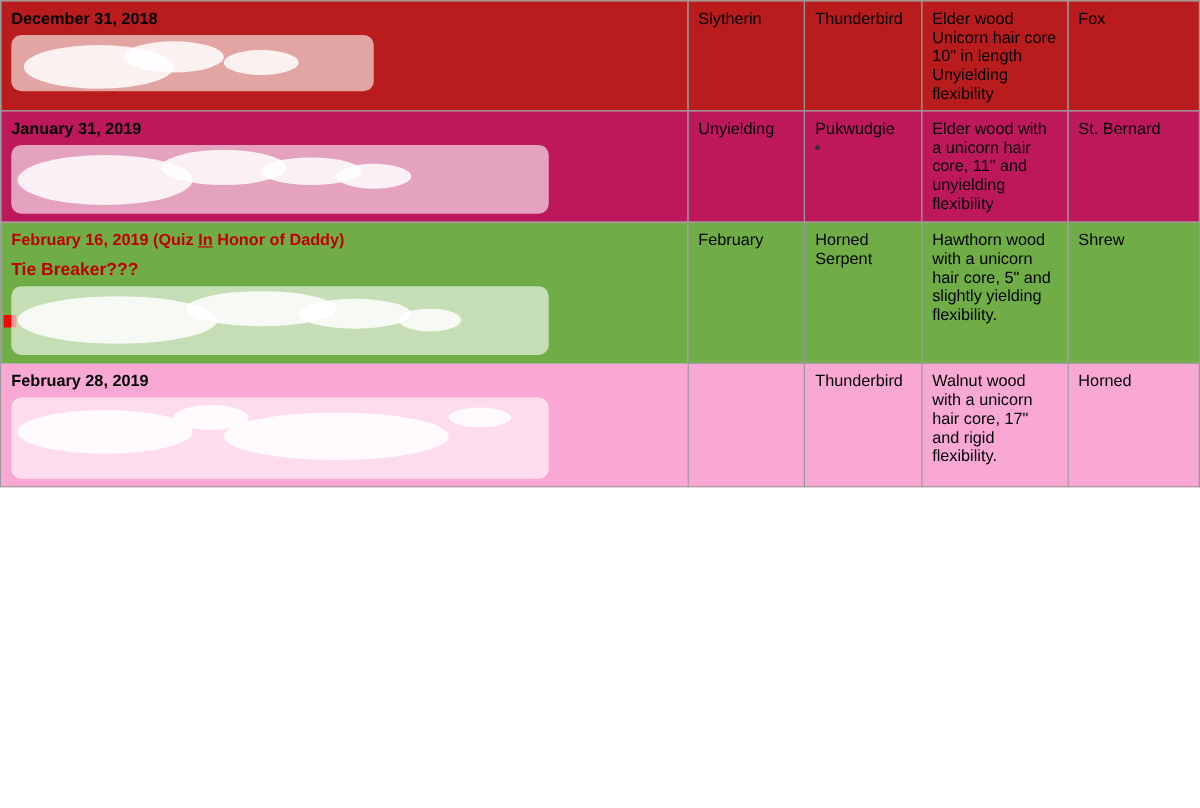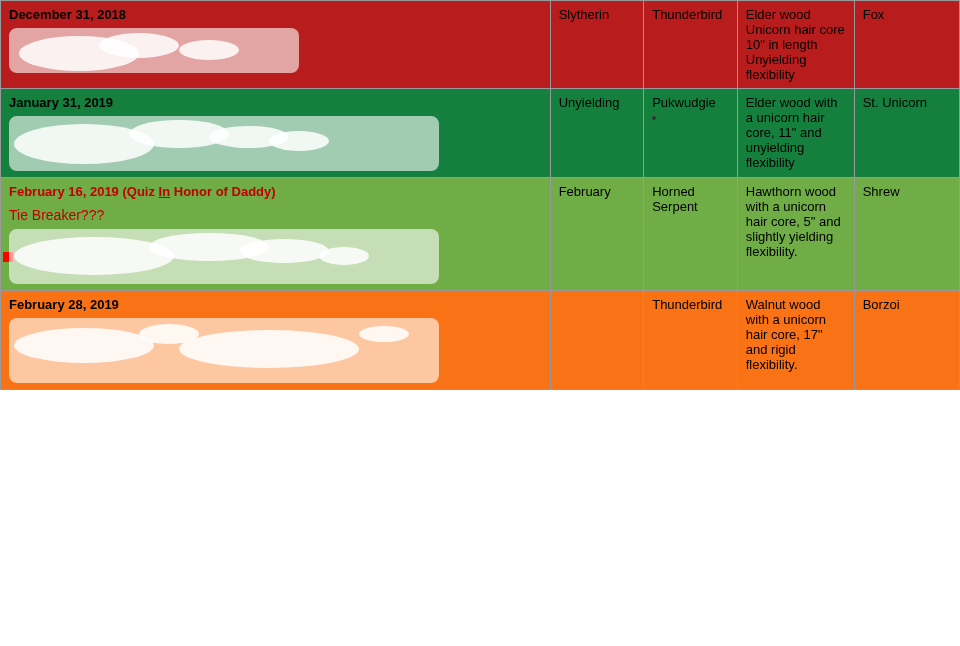--- a/index.html
+++ b/index.html
@@ -24,23 +24,23 @@
 
     
     col.col-date    { width: 470px; }
     col.col-house   { width: 80px; }
     col.col-patron  { width: 80px; }
     col.col-wand    { width: 100px; }
     col.col-animal  { width: 90px; }
 
     
     .row-yellow td { background-color: #b91c1c; }
-    .row-blue td   { background-color: #15803d; margin-left: 24px; }
+    .row-blue td   { background-color: #be185d; margin-left: 24px; }
     .row-green td  { background-color: #70AD47; }
-    .row-dkgreen td{ background-color: #f97316; }
+    .row-dkgreen td{ background-color: #f9a8d4; }
 
     .date-cell {
       font-weight: bold;
       font-size: 13px;
     }
 
     .date-red {
       color: #C00000;
       font-weight: bold;
     }
@@ -81,21 +81,21 @@
       left: -6px;
       top: 50%;
       width: 10px;
       height: 10px;
       background: red;
       transform: translateY(-50%);
     }
 
     .tie-breaker {
       color: #C00000;
-      font-weight: normal;
+      font-weight: bold;
       margin-top: 8px;
       font-size: 14px;
     }
   </style>
 </head>
 <body>
 
 <div class="table-container">
   <table>
     <colgroup>
@@ -144,21 +144,21 @@
           <span>Unyielding</span>
         </td>
         <td>
           <span>Pukwudgie</span>
           <br><span class="dot"></span>
         </td>
         <td>
           <span>Elder wood with a unicorn hair core, 11" and unyielding flexibility</span>
         </td>
         <td>
-          <span>St. Unicorn</span>
+          <span>St. Bernard</span>
         </td>
       </tr>
 
       <tr class="row-green">
         <td style="position:relative;">
           <span class="date-red">February 16, 2019 (Quiz <span class="underline">In</span> Honor of Daddy)</span>
           <div class="tie-breaker">Tie Breaker???</div>
           <div style="position:relative; margin-top:6px;">
             <div class="red-marker"></div>
             <div class="blurred-img wide">
@@ -196,19 +196,19 @@
         <td>
           <span></span>
         </td>
         <td>
           <span>Thunderbird</span>
         </td>
         <td>
           <span>Walnut wood with a unicorn hair core, 17" and rigid flexibility.</span>
         </td>
         <td>
-          <span>Borzoi</span>
+          <span>Horned</span>
         </td>
       </tr>
 
     </tbody>
   </table>
 </div>
 
 </body></html>

